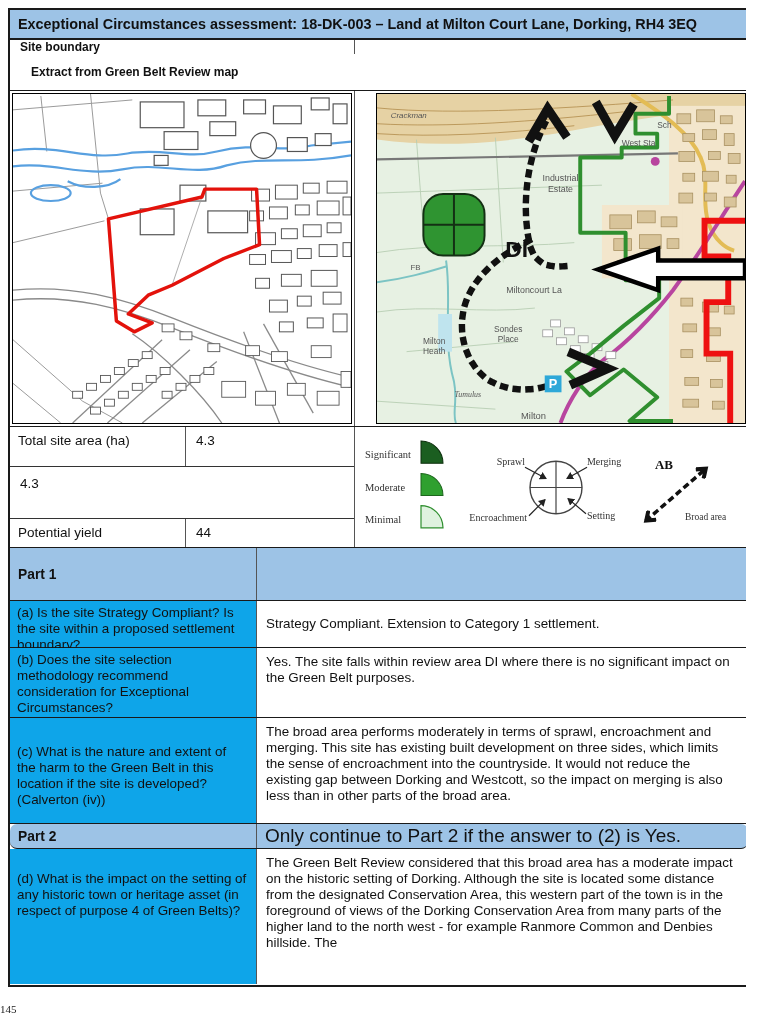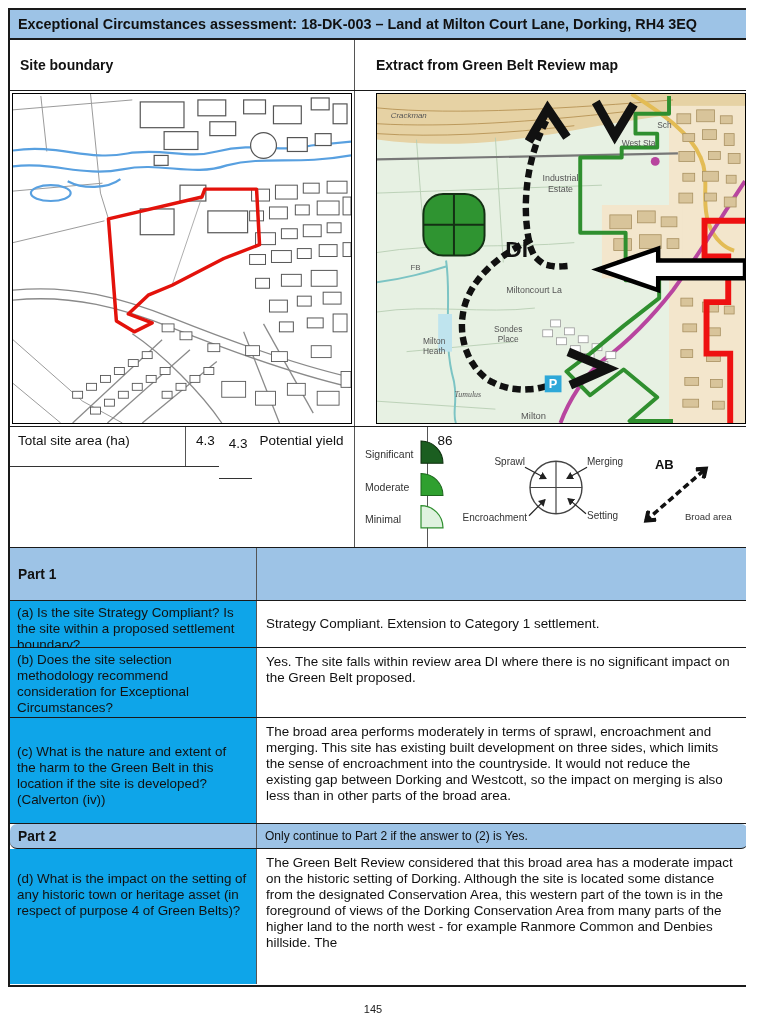--- a/index.html
+++ b/index.html
@@ -4,49 +4,49 @@
 <style>
   html,body{margin:0;padding:0;background:#ffffff;}
   .page{position:relative;width:746px;height:1031px;background:#fff;
         font-family:"Liberation Sans", sans-serif;color:#111;overflow:hidden;}
   .doc{position:absolute;left:8px;top:8px;width:742px;height:979px;
        border:2px solid #1a1a1a;box-sizing:border-box;display:flex;flex-direction:column;background:#fff;}
   .row{display:flex;box-sizing:border-box;border-bottom:1px solid #1a1a1a;}
   .row:last-child{border-bottom:none;}
   .title-row{height:30px;background:#9DC3E6;align-items:center;padding:0 8px;
              font-weight:bold;font-size:14.4px;border-bottom:2px solid #1a1a1a;}
-  .colhead-row{height:51px;align-items:center;font-weight:bold;font-size:14px;}
+  .colhead-row{height:51px;align-items:center;font-weight:bold;font-size:12px;flex-direction:column;}
   .colhead-left{width:345px;padding-left:10px;box-sizing:border-box;border-right:1px solid #555;align-self:stretch;display:flex;align-items:center;}
   .colhead-right{flex:1;padding-left:21px;display:flex;align-items:center;align-self:stretch;}
   .maps-row{height:336px;}
   .map-cell-left{width:345px;box-sizing:border-box;border-right:1px solid #555;padding:2px;}
   .map-cell-right{flex:1;box-sizing:border-box;padding:2px 2px 2px 21px;}
   .map-frame{border:1.5px solid #000;box-sizing:border-box;width:100%;height:100%;}
   .map-frame svg{display:block;width:100%;height:100%;}
   .stats-row{height:121px;}
-  .stats-table{width:345px;box-sizing:border-box;border-right:1px solid #555;display:flex;}
+  .stats-table{width:345px;box-sizing:border-box;border-right:1px solid #555;display:flex;flex-direction:column;}
   .stats-tr{display:flex;box-sizing:border-box;border-bottom:1px solid #333;font-size:13.5px;}
   .stats-tr:last-child{border-bottom:none;}
   .stats-label{width:176px;box-sizing:border-box;border-right:1px solid #555;padding:6px 4px 2px 8px;line-height:1.2;}
   .stats-value{flex:1;padding:6px 4px 2px 10px;display:flex;align-items:flex-start;}
   .stats-tr.mid .stats-label,.stats-tr.mid .stats-value{padding-top:9px;}
-  .legend-cell{flex:1;position:relative;}
+  .legend-cell{flex:1;position:relative;font-family:Liberation Serif, serif;}
   .legend-cell svg{display:block;width:100%;height:100%;}
   .part-row{background:#9DC3E6;font-size:13.8px;}
   .part1-row{height:53px;gap:24px;}
   .part2-row{height:25px;border-radius:7px;}
   .q-col{width:247px;box-sizing:border-box;border-right:1px solid #555;align-self:stretch;}
   .part-label{display:flex;align-items:center;padding-left:8px;font-weight:bold;}
   .a-col{flex:1;box-sizing:border-box;}
-  .part-note{display:flex;align-items:center;padding-left:8px;font-size:12px;}
+  .part-note{display:flex;align-items:center;padding-left:8px;font-size:19px;}
   .qa-row{font-size:13.4px;line-height:1.2;}
   .qa-a{height:47px;} .qa-b{height:70px;} .qa-c{height:106px;} .qa-d{height:135px;}
   .q-cell{background:#0ea5e9;padding:4px 8px 2px 7px;}
   .a-cell{padding:6px 14px 2px 9px;}
-  .page-num{position:absolute;left:0;right:0;top:1003px;text-align:center;font-size:11px;color:#222;}
+  .page-num{position:absolute;left:0;right:0;top:1003px;font-size:11px;color:#222;font-family:Liberation Serif, serif;}
   .map-label{fill:#555;}
 </style>
 </head>
 <body>
 
 <div class="page">
   <div class="doc">
 
     <div class="row title-row">
       <span>Exceptional Circumstances assessment: 18-DK-003 – Land at Milton Court Lane, Dorking, RH4 3EQ</span>
@@ -316,21 +316,21 @@
       <div class="stats-table">
         <div class="stats-tr" style="height:40px">
           <div class="stats-label">Total site area (ha)</div>
           <div class="stats-value">4.3</div>
         </div>
         <div class="stats-tr mid" style="height:52px">
           <div class="stats-value">4.3</div>
         </div>
         <div class="stats-tr" style="flex:1">
           <div class="stats-label">Potential yield</div>
-          <div class="stats-value">86</div>
+          <div class="stats-value">44</div>
         </div>
       </div>
       <div class="legend-cell">
         <svg viewBox="0 0 393 119" preserveAspectRatio="none">
           <defs>
             <marker id="lah" markerWidth="8" markerHeight="8" refX="6" refY="4" orient="auto" markerUnits="userSpaceOnUse">
               <path d="M0,0 L7,4 L0,8 Z" fill="#222"></path>
             </marker>
             <marker id="bah" markerWidth="14" markerHeight="14" refX="8" refY="7" orient="auto" markerUnits="userSpaceOnUse">
               <path d="M1,1 L9,7 L1,13" stroke="#111" stroke-width="4" fill="none"></path>
@@ -372,21 +372,21 @@
       <div class="a-col"></div>
     </div>
 
     <div class="row qa-row qa-a">
       <div class="q-col q-cell">(a) Is the site Strategy Compliant? Is the site within a proposed settlement boundary?</div>
       <div class="a-col a-cell" style="padding-top:15px">Strategy Compliant. Extension to Category 1 settlement.</div>
     </div>
 
     <div class="row qa-row qa-b">
       <div class="q-col q-cell">(b) Does the site selection methodology recommend consideration for Exceptional Circumstances?</div>
-      <div class="a-col a-cell">Yes. The site falls within review area DI where there is no significant impact on the Green Belt proposed.</div>
+      <div class="a-col a-cell">Yes. The site falls within review area DI where there is no significant impact on the Green Belt purposes.</div>
     </div>
 
     <div class="row qa-row qa-c">
       <div class="q-col q-cell" style="padding-top:26px">(c) What is the nature and extent of the harm to the Green Belt in this location if the site is developed? (Calverton (iv))</div>
       <div class="a-col a-cell">The broad area performs moderately in terms of sprawl, encroachment and merging. This site has existing built development on three sides, which limits the sense of encroachment into the countryside. It would not reduce the existing gap between Dorking and Westcott, so the impact on merging is also less than in other parts of the broad area.</div>
     </div>
 
     <div class="row part-row part2-row">
       <div class="q-col part-label">Part 2</div>
       <div class="a-col part-note">Only continue to Part 2 if the answer to (2) is Yes.</div>

